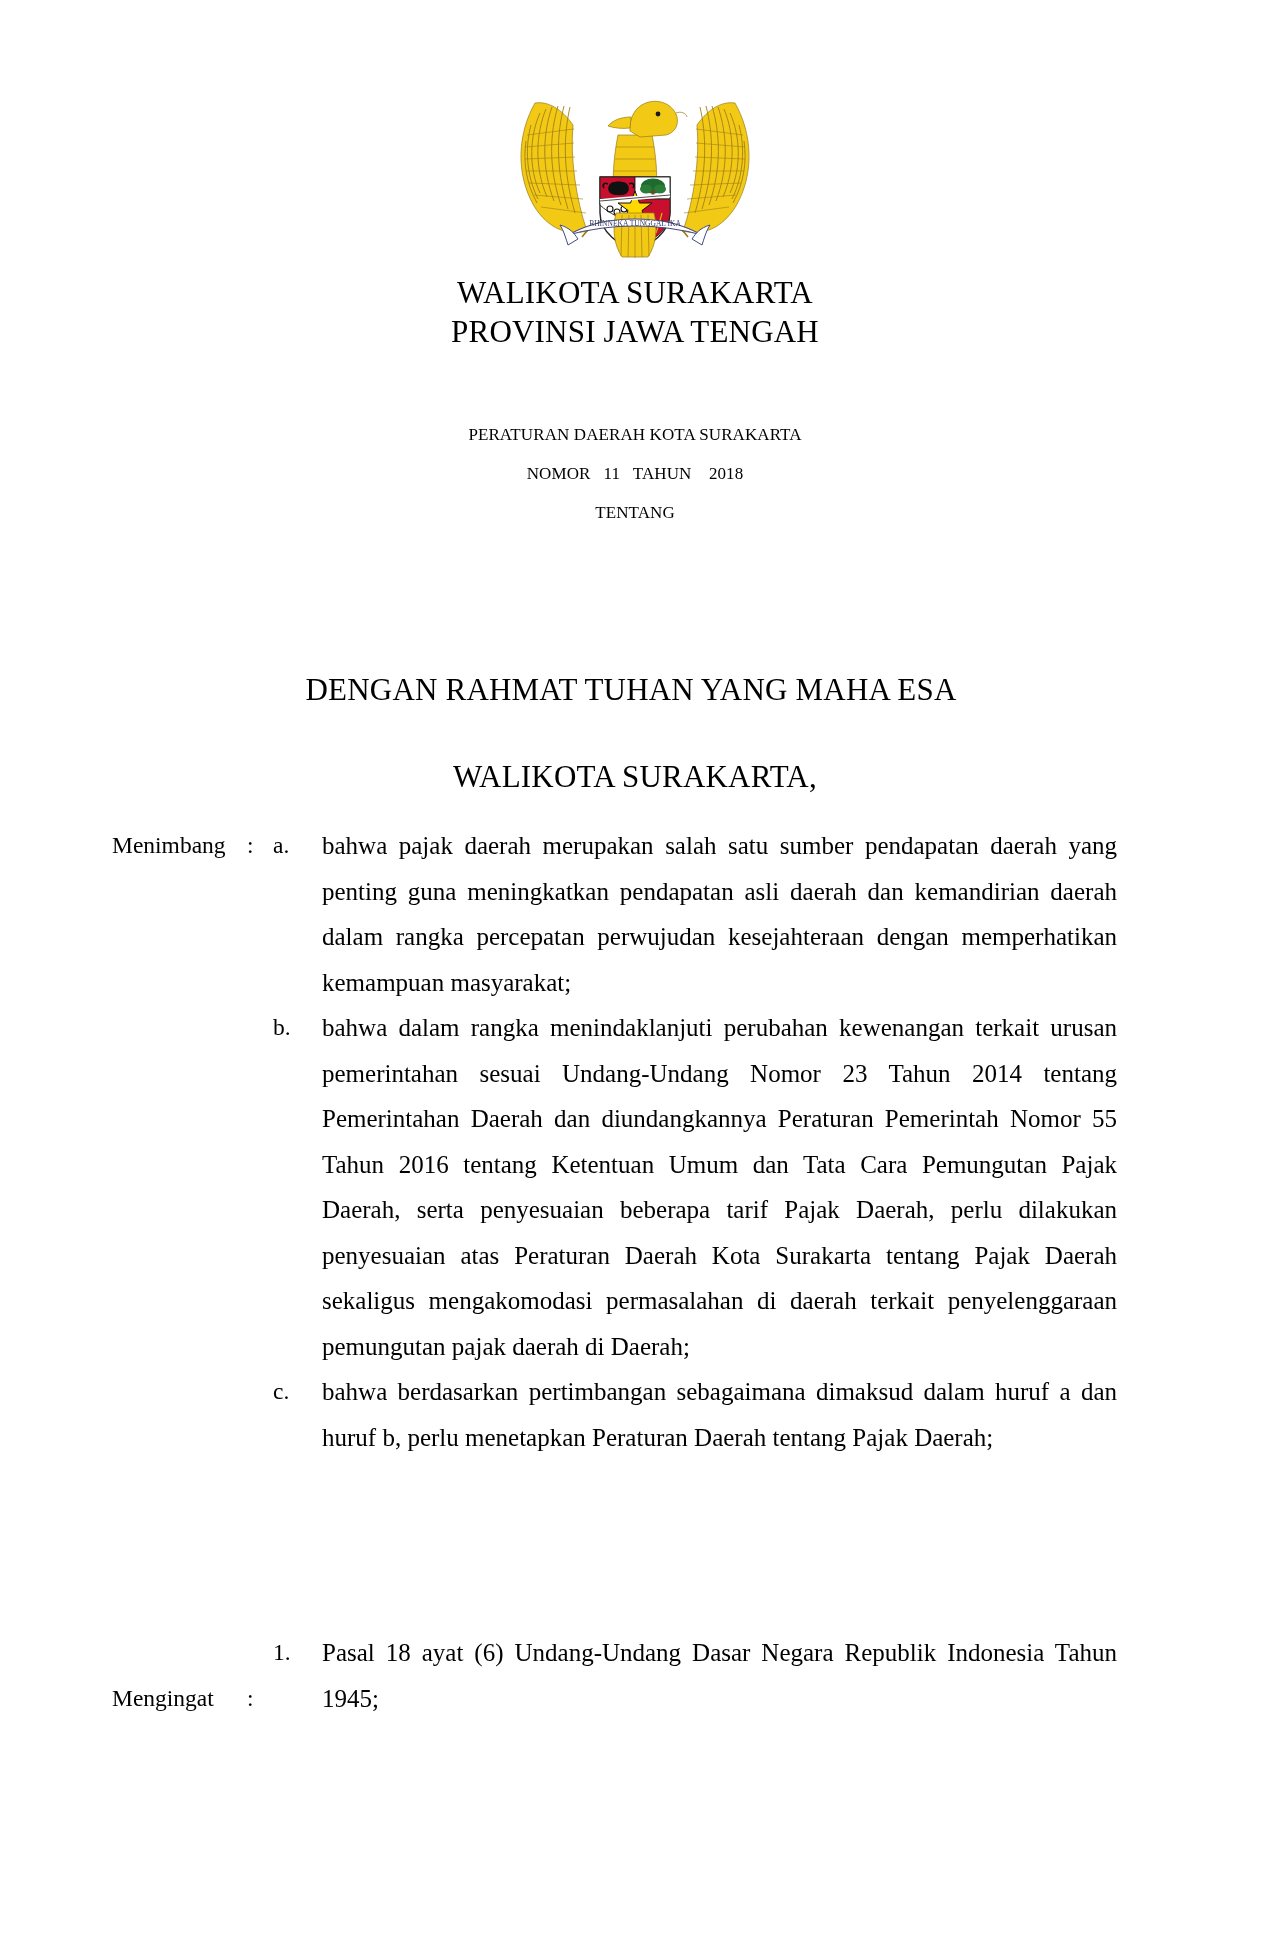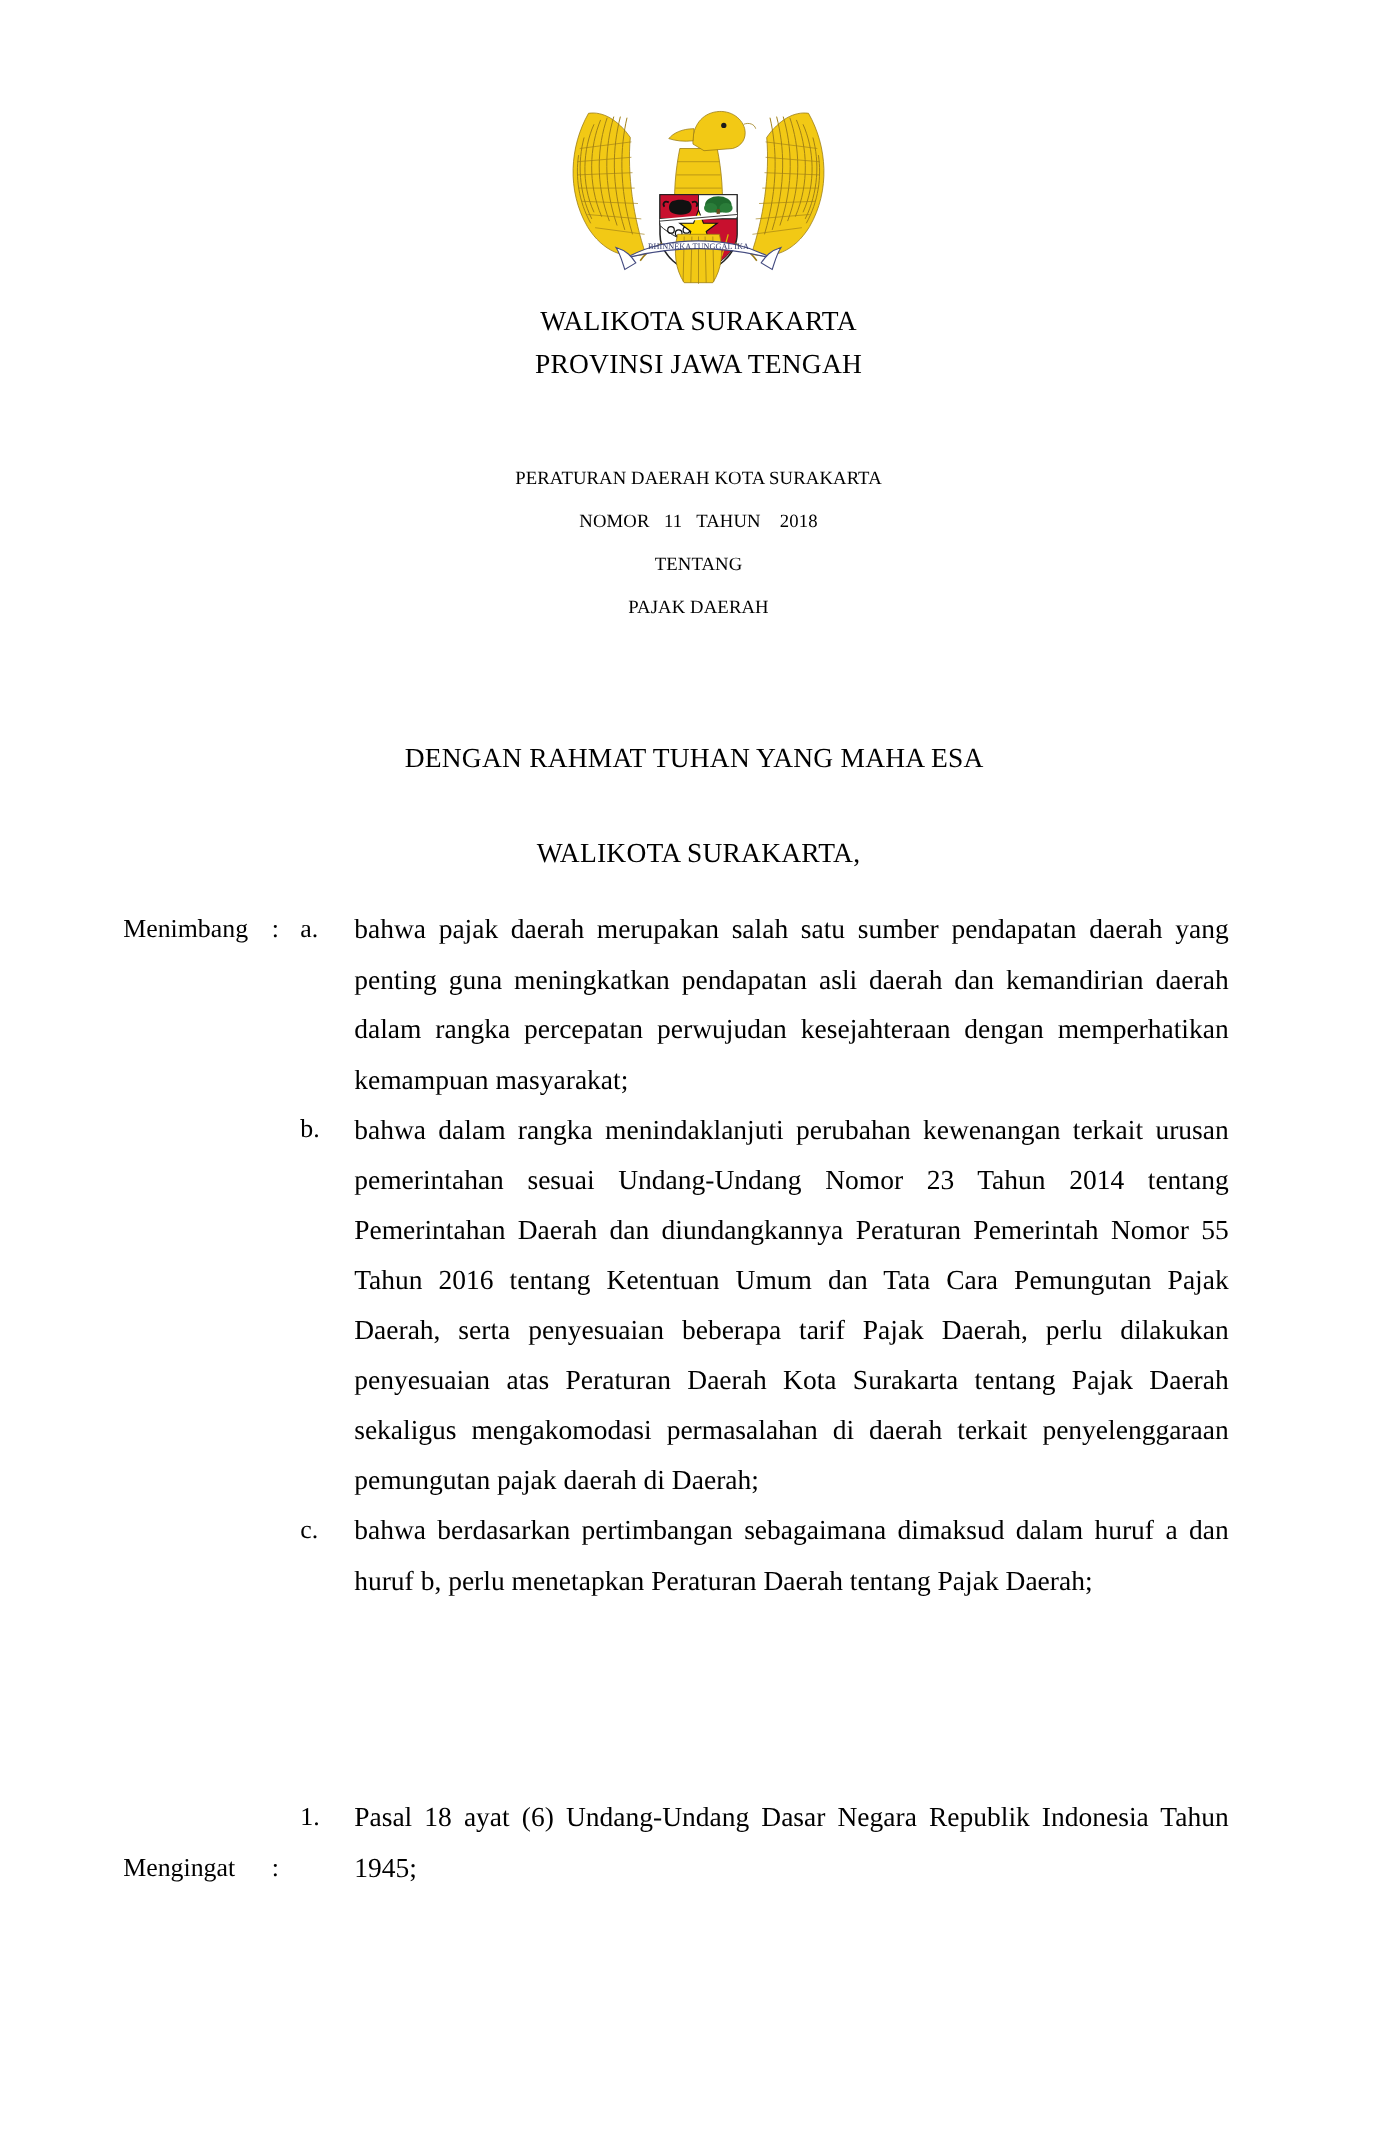--- a/index.html
+++ b/index.html
@@ -37,21 +37,21 @@
   }
 
   
   .center-block {
     position: absolute;
     left: 0;
     width: 1270px;
     text-align: center;
   }
   .hdr-line {
-    font-size: 25px;
+    font-size: 31px;
     line-height: 39px;
     letter-spacing: 0.2px;
     white-space: pre;
   }
   .title-line {
     font-size: 17px;
     line-height: 39px;
     letter-spacing: 0.2px;
     white-space: pre;
   }
@@ -233,21 +233,20 @@
 
   <div class="center-block" id="header-block">
     <div class="hdr-line">WALIKOTA SURAKARTA</div>
     <div class="hdr-line">PROVINSI JAWA TENGAH</div>
   </div>
 
   <div class="center-block" id="title-block">
     <div class="title-line">PERATURAN DAERAH KOTA SURAKARTA</div>
     <div class="title-line">NOMOR   11   TAHUN    2018</div>
     <div class="title-line">TENTANG</div>
-    <div class="title-line">PAJAK DAERAH</div>
   </div>
 
   <div class="center-block" id="rahmat-block">
     <div class="hdr-line">DENGAN RAHMAT TUHAN YANG MAHA ESA</div>
   </div>
 
   <div class="center-block" id="walikota-sign-block">
     <div class="hdr-line">WALIKOTA SURAKARTA,</div>
   </div>
 

